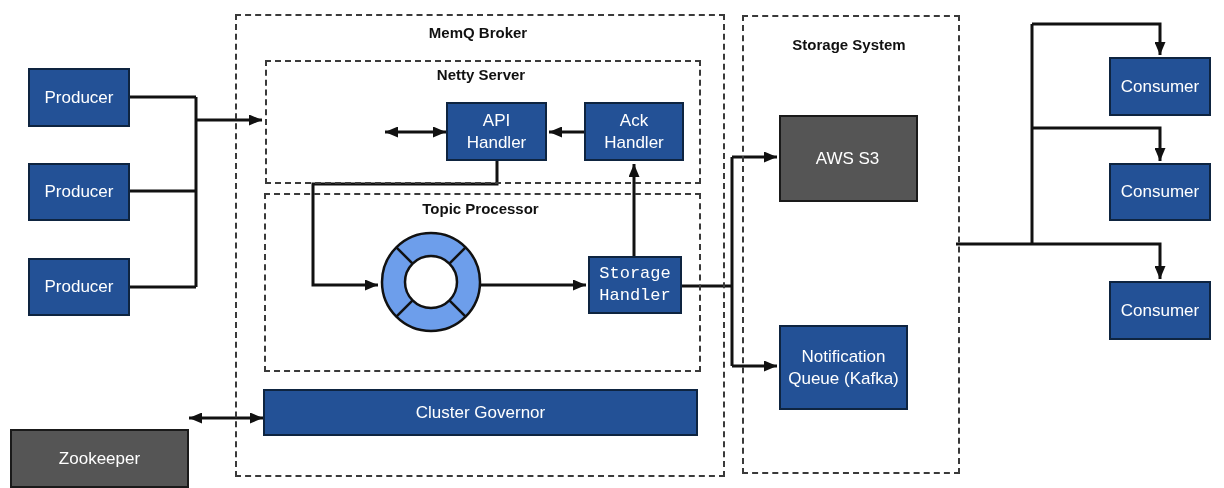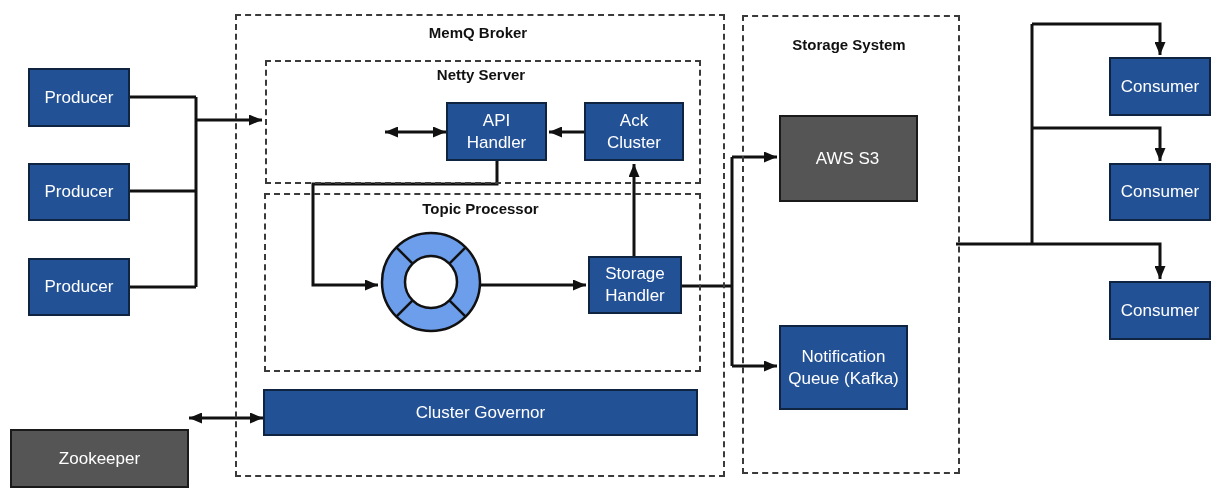--- a/index.html
+++ b/index.html
@@ -79,23 +79,23 @@
   <div class="container-title" style="left:264px;width:433px;right:auto;top:200px;">Topic Processor</div>
 
   <div class="container-box" style="left:742px;top:15px;width:214px;height:455px;"></div>
   <div class="container-title" style="left:742px;width:214px;right:auto;top:36px;">Storage System</div>
 
   <div class="node blue" style="left:28px;top:68px;width:102px;height:59px;">Producer</div>
   <div class="node blue" style="left:28px;top:163px;width:102px;height:58px;">Producer</div>
   <div class="node blue" style="left:28px;top:258px;width:102px;height:58px;">Producer</div>
 
   <div class="node blue" style="left:446px;top:102px;width:101px;height:59px;">API Handler</div>
-  <div class="node blue" style="left:584px;top:102px;width:100px;height:59px;">Ack Cluster</div>
+  <div class="node blue" style="left:584px;top:102px;width:100px;height:59px;">Ack Handler</div>
 
-  <div class="node blue" style="left:588px;top:256px;width:94px;height:58px;padding:0 6px;">Storage Handler</div>
+  <div class="node blue" style="left:588px;top:256px;width:94px;height:58px;padding:0 6px;font-family:Liberation Mono, monospace;">Storage Handler</div>
 
   <div class="node gray" style="left:779px;top:115px;width:139px;height:87px;padding-left:8px;">AWS S3</div>
   <div class="node blue" style="left:779px;top:325px;width:129px;height:85px;padding:16px 6px;">Notification Queue (Kafka)</div>
 
   <div class="node gray" style="left:10px;top:389px;width:179px;height:59px;margin-top:40px;">Zookeeper</div>
   <div class="node blue" style="left:263px;top:389px;width:435px;height:47px;">Cluster Governor</div>
 
   <div class="node blue" style="left:1109px;top:57px;width:102px;height:59px;">Consumer</div>
   <div class="node blue" style="left:1109px;top:163px;width:102px;height:58px;">Consumer</div>
   <div class="node blue" style="left:1109px;top:281px;width:102px;height:59px;">Consumer</div>

